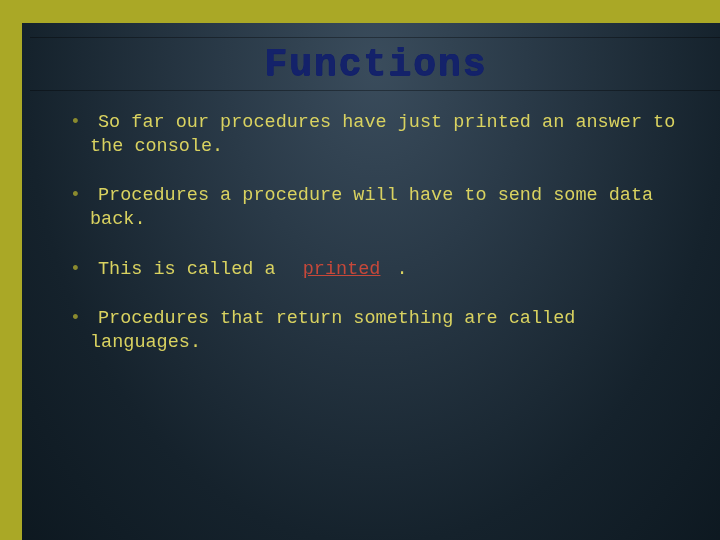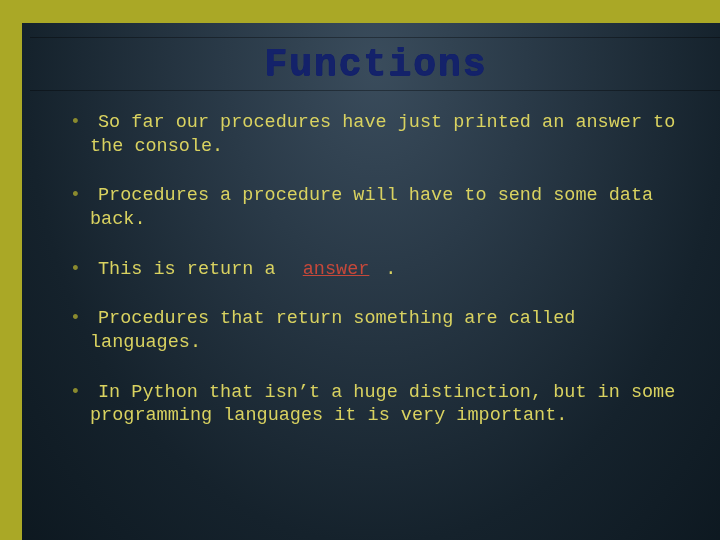--- a/index.html
+++ b/index.html
@@ -78,18 +78,17 @@
 <body>
 
 <div class="slide">
   <div class="title-bar">
     <div class="title">Functions</div>
   </div>
   <div class="content">
     <ul>
       <li><span>So far our procedures have just printed an answer to the console.</span><span class="u-red"></span><span></span></li>
       <li><span>Procedures a procedure will have to send some data back.</span><span class="u-red"></span><span></span></li>
-      <li><span>This is return a </span><span class="u-red">answer</span><span>.</span></li>
+      <li><span>This is called a </span><span class="u-red">printed</span><span>.</span></li>
       <li><span>Procedures that return something are called languages.</span><span class="u-red"></span><span></span></li>
-      <li><span>In Python that isn’t a huge distinction, but in some programming languages it is very important.</span><span class="u-red"></span><span></span></li>
     </ul>
   </div>
 </div>
 
 </body></html>

